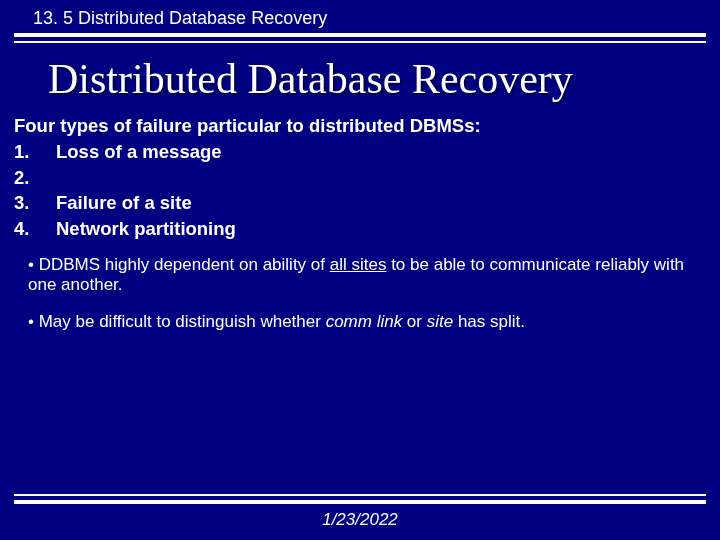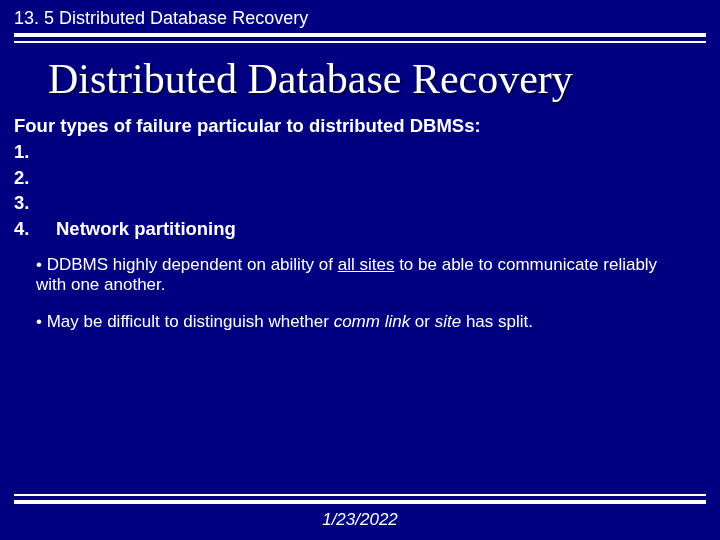--- a/index.html
+++ b/index.html
@@ -17,20 +17,21 @@
     width: 720px;
     height: 540px;
     box-sizing: border-box;
   }
   .header {
     padding: 8px 14px 0 14px;
   }
   .header-text {
     font-size: 18px;
     font-weight: normal;
+    margin-left: 19px;
   }
   .rule {
     margin: 4px 14px 0 14px;
     height: 10px;
     position: relative;
   }
   .rule .thick {
     position: absolute;
     top: 0;
     left: 0;
@@ -66,21 +67,21 @@
   }
   .list .row {
     display: flex;
     line-height: 1.38;
   }
   .list .num {
     width: 42px;
     flex: 0 0 42px;
   }
   .bullets {
-    padding: 14px 28px 0 36px;
+    padding: 14px 28px 0 28px;
     font-size: 17px;
     font-family: Arial, sans-serif;
   }
   .bullets .b {
     margin: 0 0 18px 0;
     line-height: 1.15;
   }
   .u { text-decoration: underline; }
   .i { font-style: italic; }
   .b2 { font-weight: bold; }
@@ -134,26 +135,28 @@
     <div class="thin"></div>
   </div>
 
   <div class="title">Distributed Database Recovery</div>
 
   <div class="intro">Four types of failure particular to distributed DBMSs:</div>
 
   <div class="list">
     <div class="row">
       <span class="num">1.</span>
+      <span>Loss of a message</span>
     </div>
     <div class="row">
       <span class="num">2.</span>
     </div>
     <div class="row">
       <span class="num">3.</span>
+      <span>Failure of a site</span>
     </div>
     <div class="row">
       <span class="num">4.</span>
       <span>Network partitioning</span>
     </div>
   </div>
 
   <div class="bullets">
     <div class="b">
       <span>• DDBMS highly dependent on ability of </span><span class="u">all sites</span><span> to be able to communicate reliably with one another.</span>

